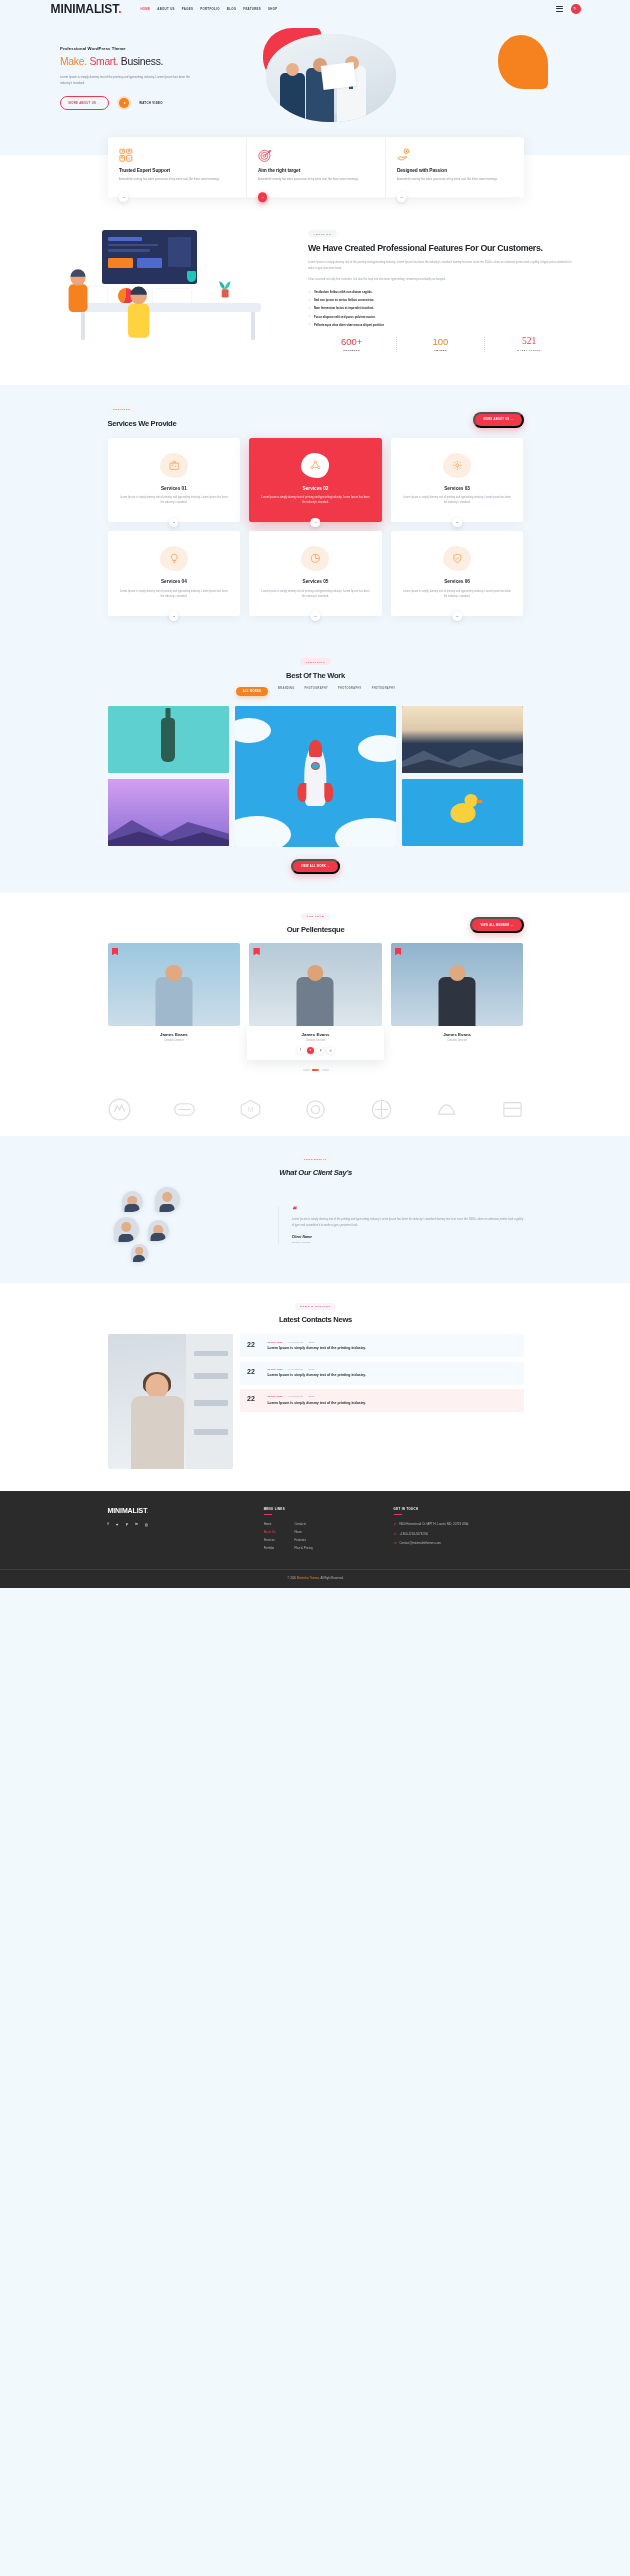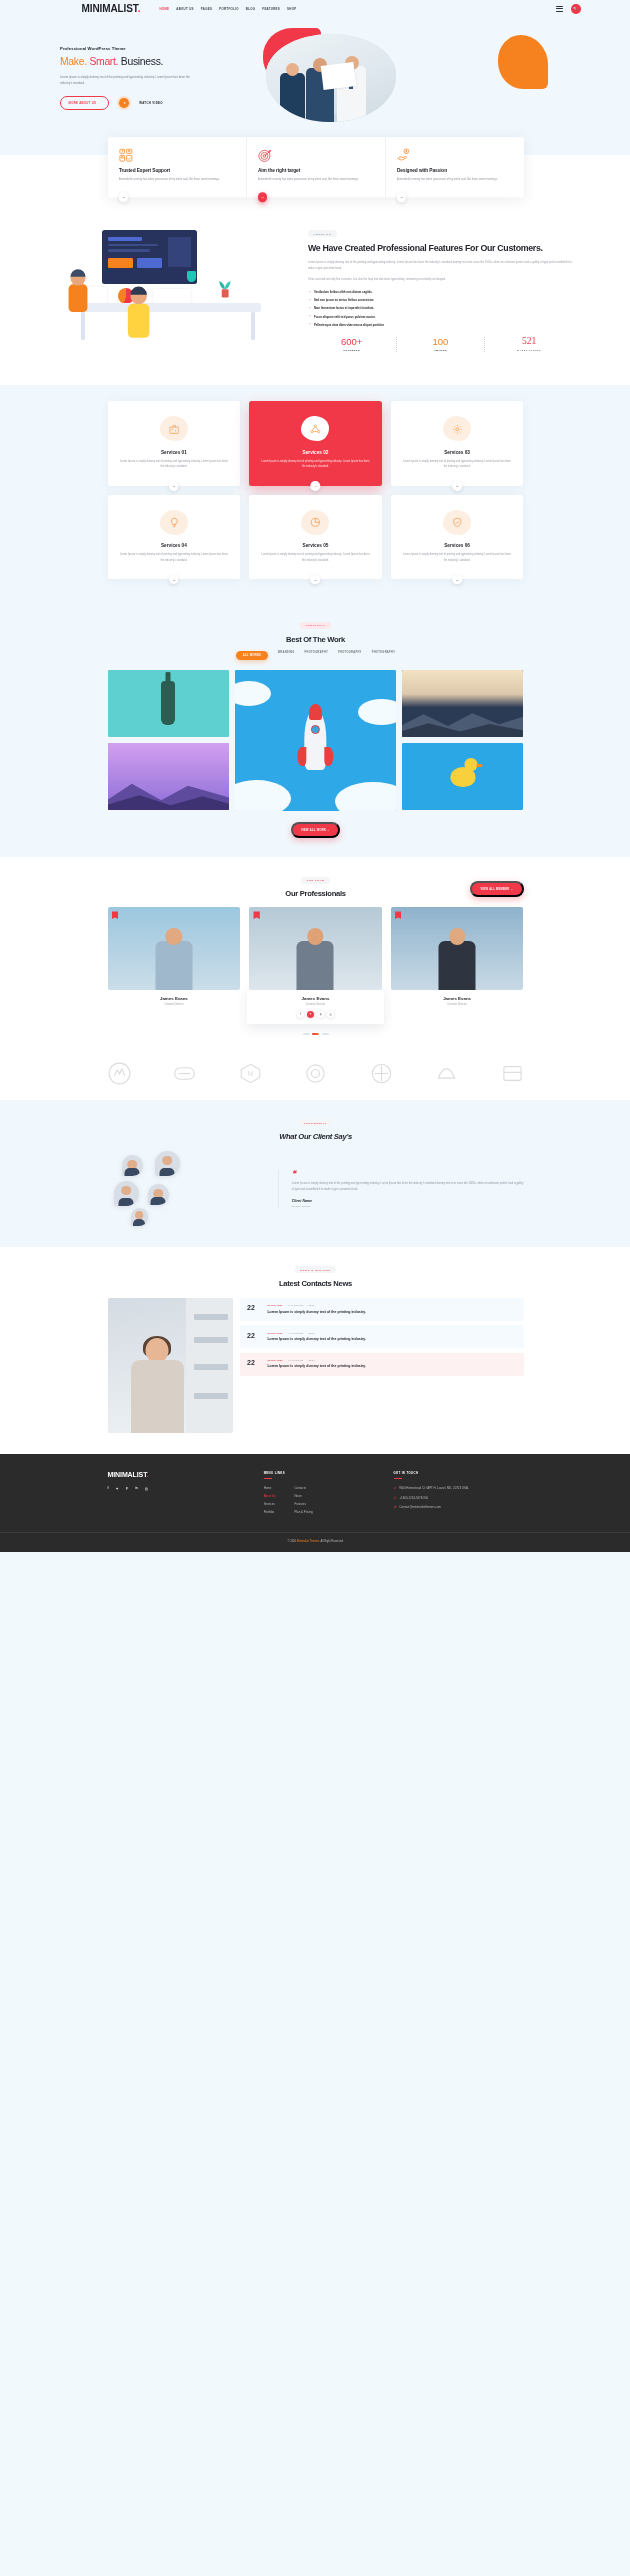--- a/index.html
+++ b/index.html
@@ -9,21 +9,21 @@
     background:#f2f9fd;
     color:#23262b;
     -webkit-font-smoothing:antialiased;
   }
   .page { width:631px; position:relative; overflow:hidden; }
   .wrap { width:416px; margin:0 auto; position:relative; }
 
   
   .hero-sec { background:#f1f8fd; position:relative; padding-bottom:0; }
   .topbar { width:530px; margin:0 auto; height:17.7px; display:flex; align-items:center; }
-  .logo { font-size:10px; font-weight:bold; letter-spacing:-0.1px; color:#1c1f24;margin-left:31px; }
+  .logo { font-size:12px; font-weight:bold; letter-spacing:-0.1px; color:#1c1f24; }
   .logo .dot { color:#f03848; }
   .nav { display:flex; gap:7px; margin-left:19px; }
   .nav a { font-size:2.9px; font-weight:bold; letter-spacing:0.3px; color:#3c4149; text-decoration:none; }
   .nav a.active { color:#f03848; }
   .hdr-right { margin-left:auto; display:flex; align-items:center; gap:8.2px; }
   .burger { width:7px; }
   .burger span { display:block; height:0.8px; background:#2b2f36; margin-bottom:1.5px; border-radius:1.3px; }
   .burger span:last-child { margin-bottom:0; }
   .srch { width:9.5px; height:9.5px; border-radius:50%; background:#f03848; color:#fff; font-size:3.8px;
           display:flex; align-items:center; justify-content:center; }
@@ -450,20 +450,27 @@
             <div class="cnt-n red">521</div>
             <div class="cnt-l">HAPPY CLIENT</div>
           </div>
         </div>
       </div>
     </div>
   </section>
 
   <section class="services">
     <div class="wrap">
+      <div class="sec-head">
+        <div>
+          <span class="badge-pill">SERVICES</span>
+          <h2 class="sec-h">Services We Provide</h2>
+        </div>
+        <button class="btn-solid">MORE ABOUT US →</button>
+      </div>
       <div class="svc-grid">
 
         <div class="svc">
           <div class="svc-blob">
             <svg width="10.7" height="10.7" viewBox="0 0 24 24" fill="none" stroke="#f5821f" stroke-width="1.3">
               <rect x="2" y="7" width="20" height="14" rx="2"></rect>
                 <path d="M9 7V5a2 2 0 012-2h2a2 2 0 012 2v2"></path>
               <circle cx="8" cy="12" r=".8"></circle>
                 <circle cx="15" cy="15" r=".8"></circle>
               </svg>
@@ -581,21 +588,21 @@
         </div>
       </div>
       <button class="btn-solid btn-center">VIEW ALL WORK →</button>
     </div>
   </section>
 
   <section class="team">
     <div class="wrap">
       <div style="text-align:center;position:relative;">
         <span class="badge-pill">OUR TEAM</span>
-        <h2 class="sec-h">Our Professionals</h2>
+        <h2 class="sec-h">Our Pellentesque</h2>
         <button class="btn-solid" style="position:absolute;right:0;bottom:1.3px;">VIEW ALL MEMBER →</button>
       </div>
 
       <div class="team-grid">
         <div class="tm">
           <div class="tm-img i1">
             <span class="tm-badge"></span>
             <div class="tm-pl">
                 <span class="tm-head" style="background:#e2a87f;"></span>
                 <span class="tm-body" style="background:#9fb8cc;display:block;"></span>

